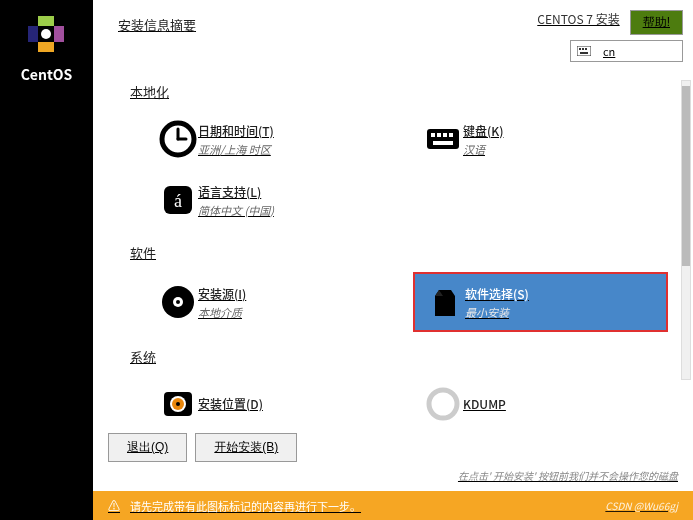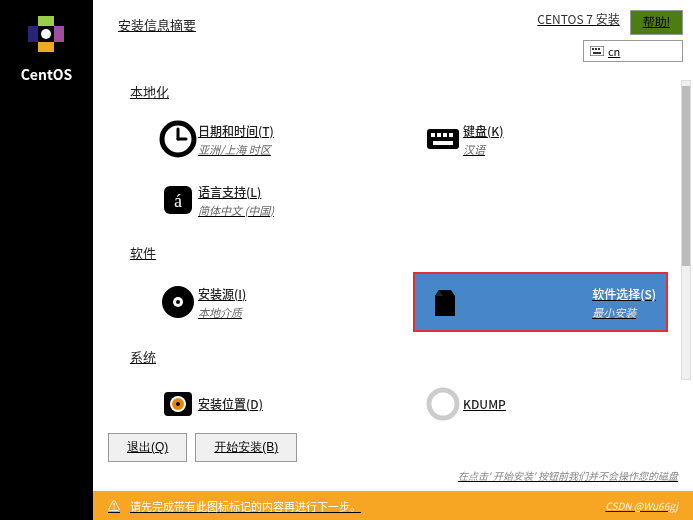--- a/index.html
+++ b/index.html
@@ -9,26 +9,26 @@
     .logo { color: #fff; text-align: center; }
     .logo-icon { width: 44px; height: 44px; margin: 0 auto 8px; }
     .logo-text { font-size: 14px; font-weight: bold; }
     .main { flex: 1; display: flex; flex-direction: column; position: relative; text-decoration: underline; }
     .header { display: flex; justify-content: space-between; align-items: flex-start; padding: 10px 10px 5px 25px; }
     .title { font-size: 13px; color: #222; padding-top: 5px; }
     .header-right { display: flex; flex-direction: column; gap: 5px; align-items: flex-end; }
     .header-top { display: flex; gap: 10px; align-items: flex-start; }
     .os-name { font-size: 12px; color: #333; }
     .help-btn { border: 1px solid #999; background: #4d7c0f; padding: 3px 12px; font-size: 12px; cursor: pointer; }
-    .lang-box { border: 1px solid #999; background: #fff; padding: 2px 6px; display: inline-flex; align-items: center; gap: 4px; font-size: 11px; width: 100px; }
+    .lang-box { border: 1px solid #999; background: #fff; padding: 2px 6px; display: inline-flex; align-items: center; gap: 12px; font-size: 11px; width: 113px; }
     .content { flex: 1; padding: 0 25px; overflow-y: auto; }
     .section-title { font-size: 13px; color: #222; margin: 15px 0 10px 12px; }
     .items-row { display: flex; margin: 0 0 5px 30px; gap: 10px; }
     .item { display: flex; align-items: center; gap: 0; padding: 8px 10px; width: 255px; cursor: pointer; }
-    .item.selected { background: #4787c9; border: 2px solid #e03030; justify-content: space-between; }
+    .item.selected { background: #4787c9; border: 2px solid #e03030; }
     .item.selected .item-title { color: #fff; }
     .item.selected .item-sub { color: #e8e8e8; }
     .item-icon { width: 40px; height: 40px; flex-shrink: 0; display: flex; align-items: center; justify-content: center; }
     .item-text { display: flex; flex-direction: column; gap: 2px; }
     .item-title { font-size: 12px; color: #222; font-weight: 500; }
     .item-sub { font-size: 11px; color: #666; font-style: italic; }
     .footer { padding: 8px 15px; text-align: right; }
     .footer-buttons { display: flex; gap: 8px; justify-content: flex-start; margin-bottom: 6px; }
     .footer-btn { border: 1px solid #999; background: #f0f0f0; padding: 5px 18px; font-size: 12px; cursor: pointer; }
     .footer-hint { font-size: 10px; color: #888; font-style: italic; }

